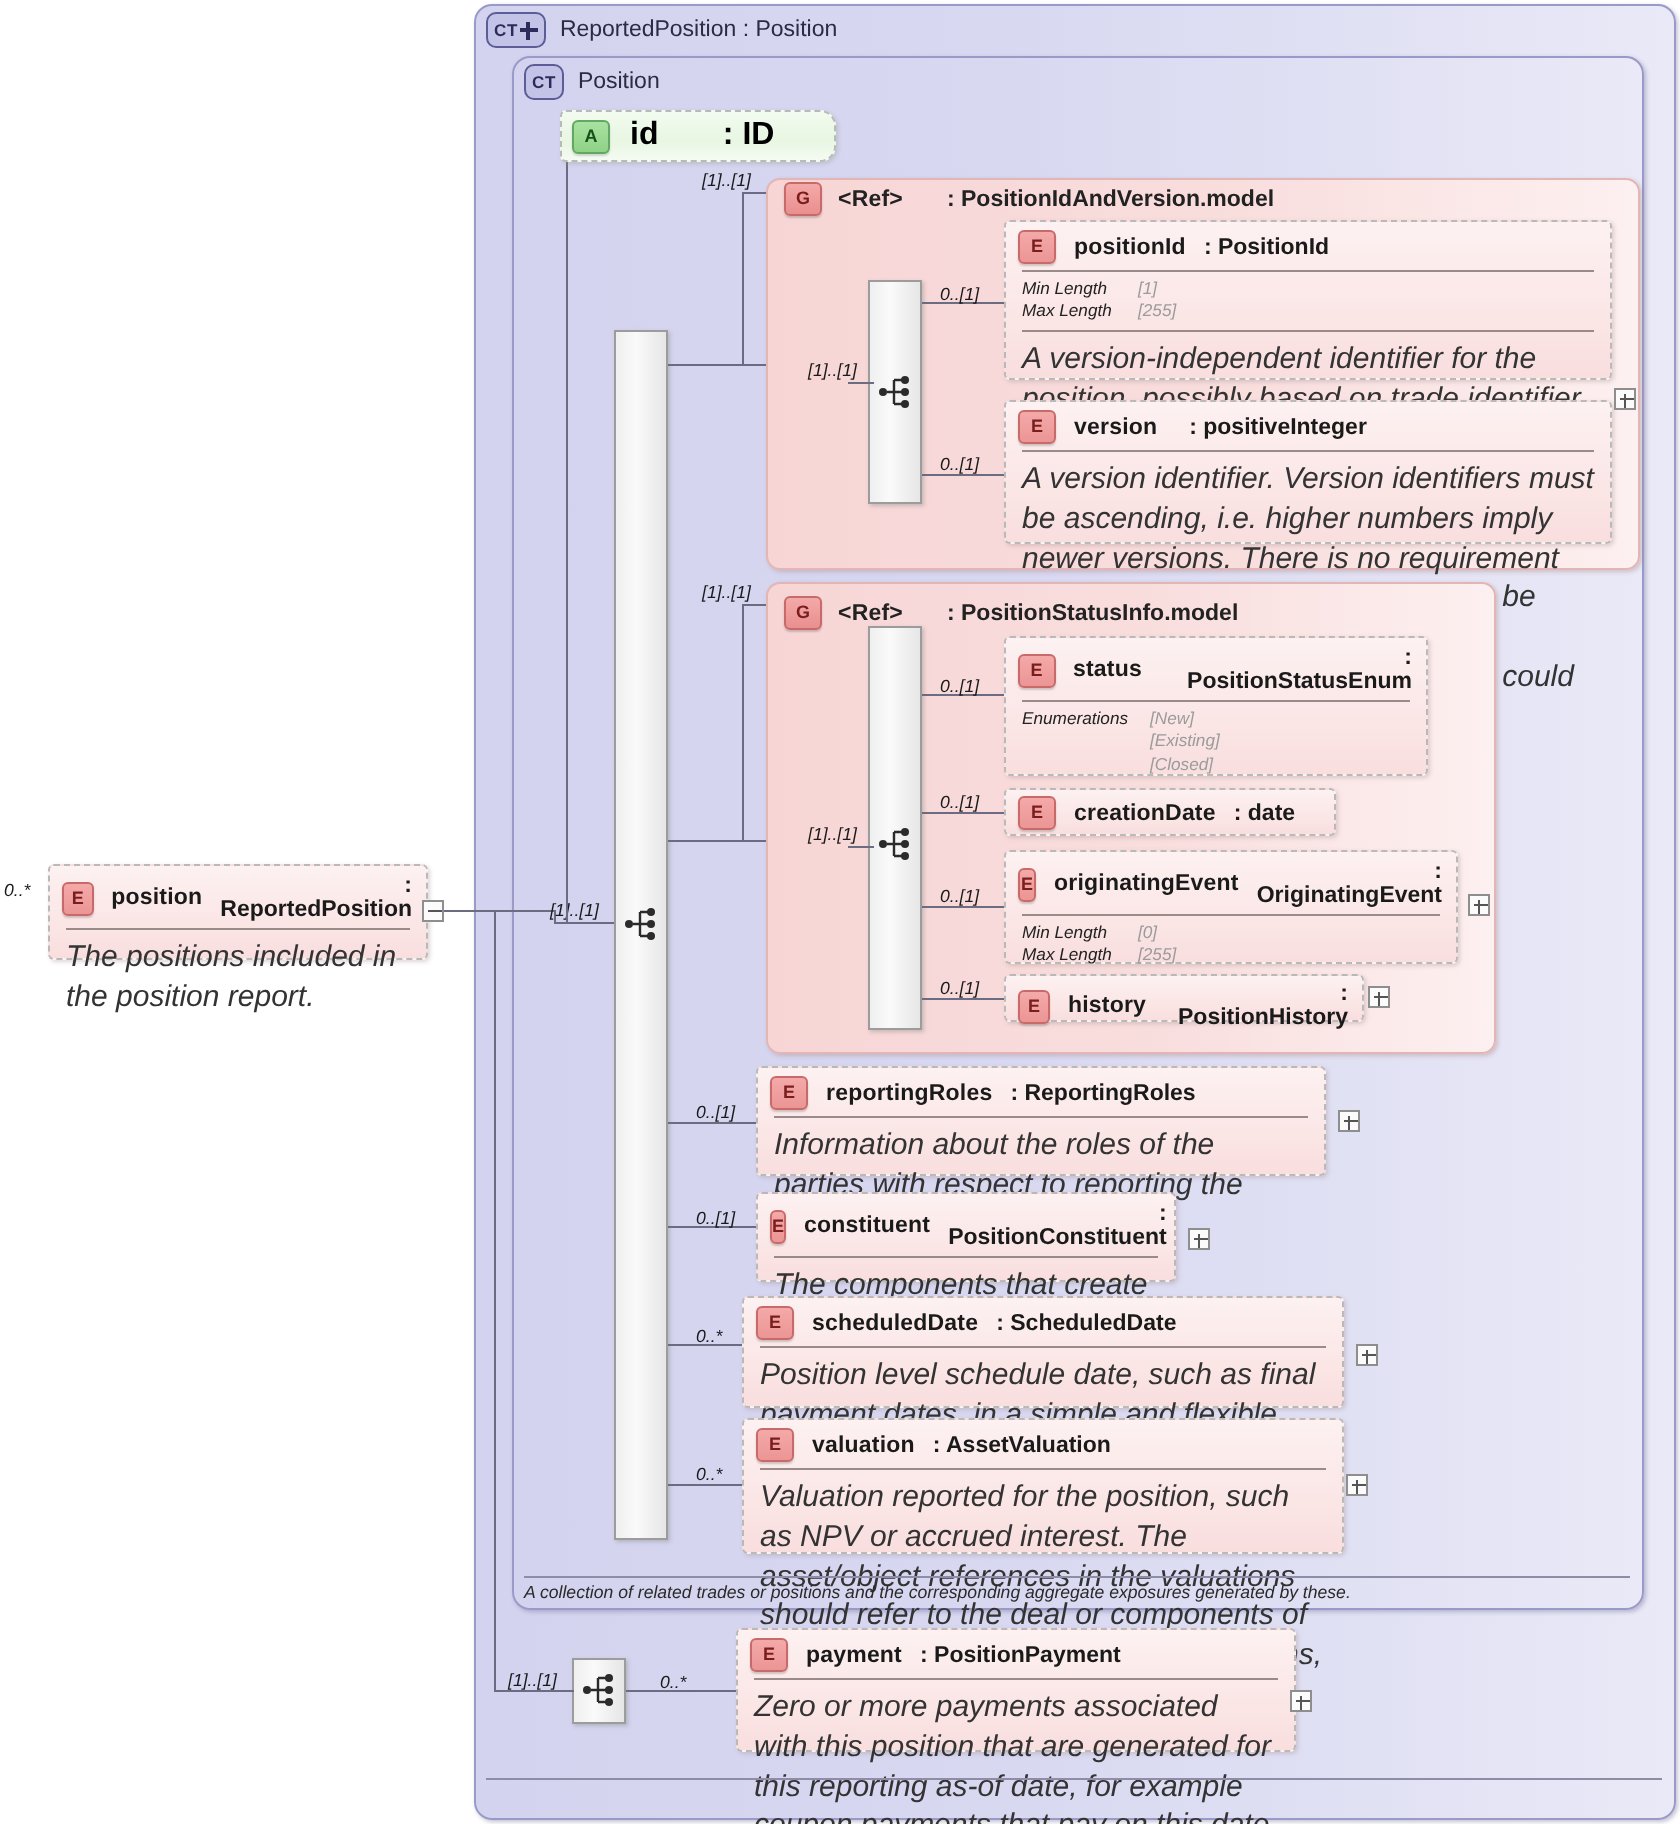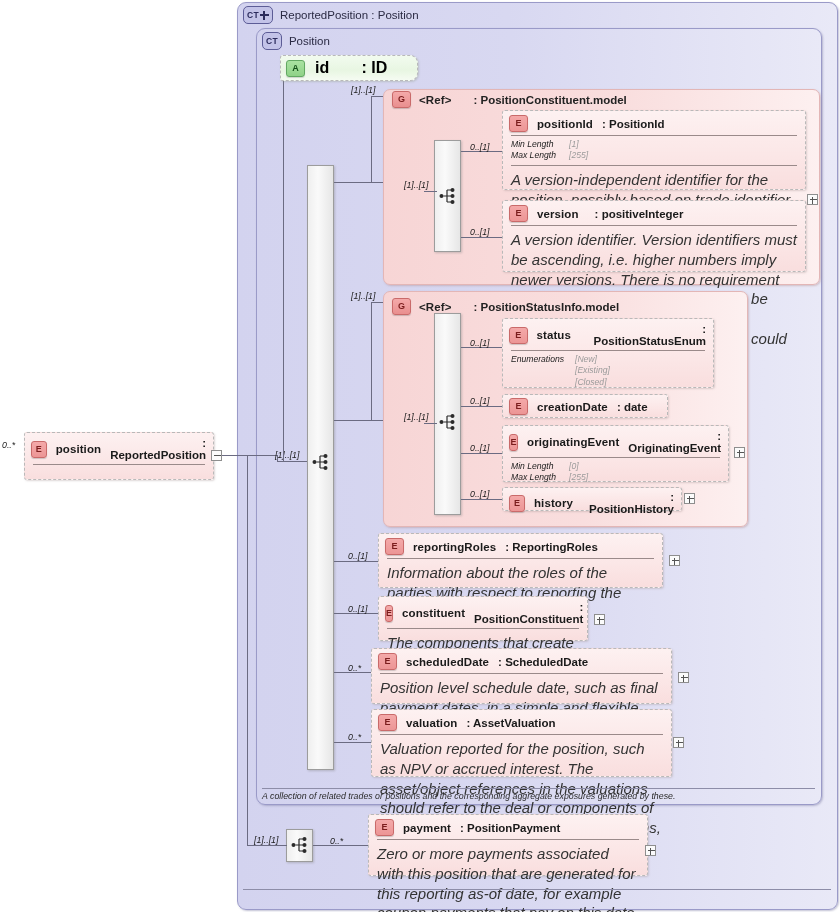--- a/index.html
+++ b/index.html
@@ -115,20 +115,21 @@
     <span>Position</span>
   </div>
 
   <div class="abs ebox" style="left:24px;top:432px;width:190px;height:48px;">
     <div class="ehead">
       <span class="e-ico">E</span>
       <span class="ename">position</span>
       <span class="etype">: ReportedPosition</span>
     </div>
     <div class="esep"></div>
+    <div class="edesc">The positions included in the position report.</div>
   </div>
   <div class="card" style="left:2px;top:440px;">0..*</div>
   <div class="tgl" style="left:211px;top:450px;"></div>
 
   <div class="abs ln lnh" style="left:222px;top:455px;width:25px;"></div>
   <div class="abs ln lnv" style="left:247px;top:455px;height:1px;"></div>
   <div class="abs ln lnh" style="left:247px;top:455px;width:30px;"></div>
   <div class="abs ln lnv" style="left:277px;top:455px;height:6px;"></div>
   <div class="abs ln lnh" style="left:277px;top:461px;width:33px;"></div>
   <div class="card" style="left:275px;top:450px;">[1]..[1]</div>
@@ -148,21 +149,21 @@
   <div class="abs abox" style="left:280px;top:55px;width:138px;height:26px;">
     <span class="a-ico">A</span>
     <span class="ename">id</span>
     <span class="etype" style="margin-left:22px;">: ID</span>
   </div>
 
   <div class="abs gbox" style="left:383px;top:89px;width:437px;height:196px;"></div>
   <div class="abs ghead" style="left:392px;top:91px;">
     <span class="g-ico">G</span>
     <span class="ename">&lt;Ref&gt;</span>
-    <span class="etype" style="margin-left:14px;">: PositionConstituent.model</span>
+    <span class="etype" style="margin-left:14px;">: PositionIdAndVersion.model</span>
   </div>
 
   <div class="abs ln lnh" style="left:334px;top:182px;width:49px;"></div>
   <div class="card" style="left:351px;top:85px;">[1]..[1]</div>
   <div class="abs ln lnv" style="left:371px;top:96px;height:86px;"></div>
   <div class="abs ln lnh" style="left:371px;top:96px;width:12px;"></div>
 
   <div class="abs seqbar" style="left:434px;top:140px;width:27px;height:112px;"></div>
   <svg class="abs seqico" style="left:439px;top:186px;" width="20" height="20" viewBox="0 0 20 20">
     <circle cx="2.5" cy="10" r="2" fill="#2b2b2b"></circle>

